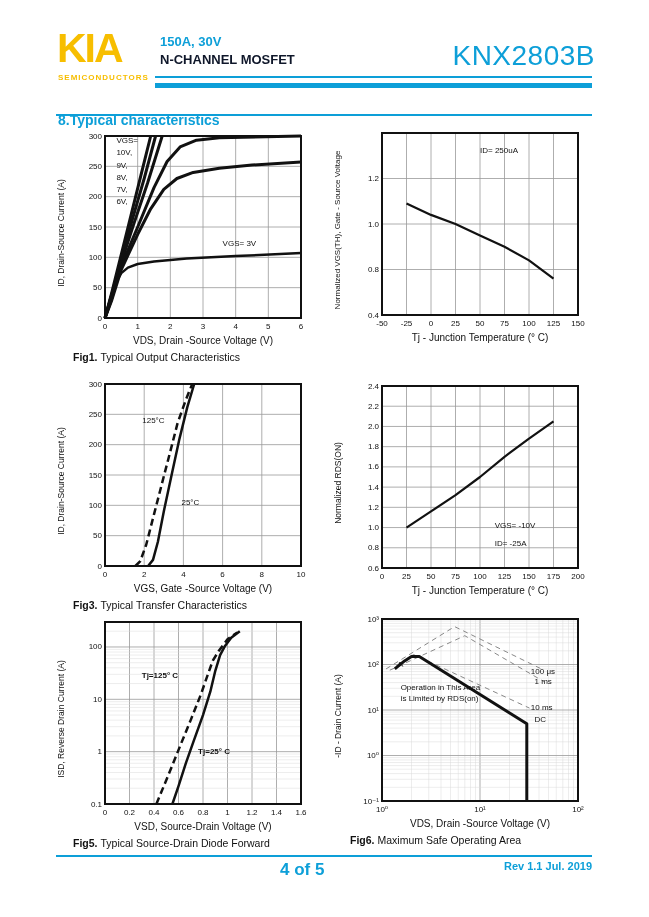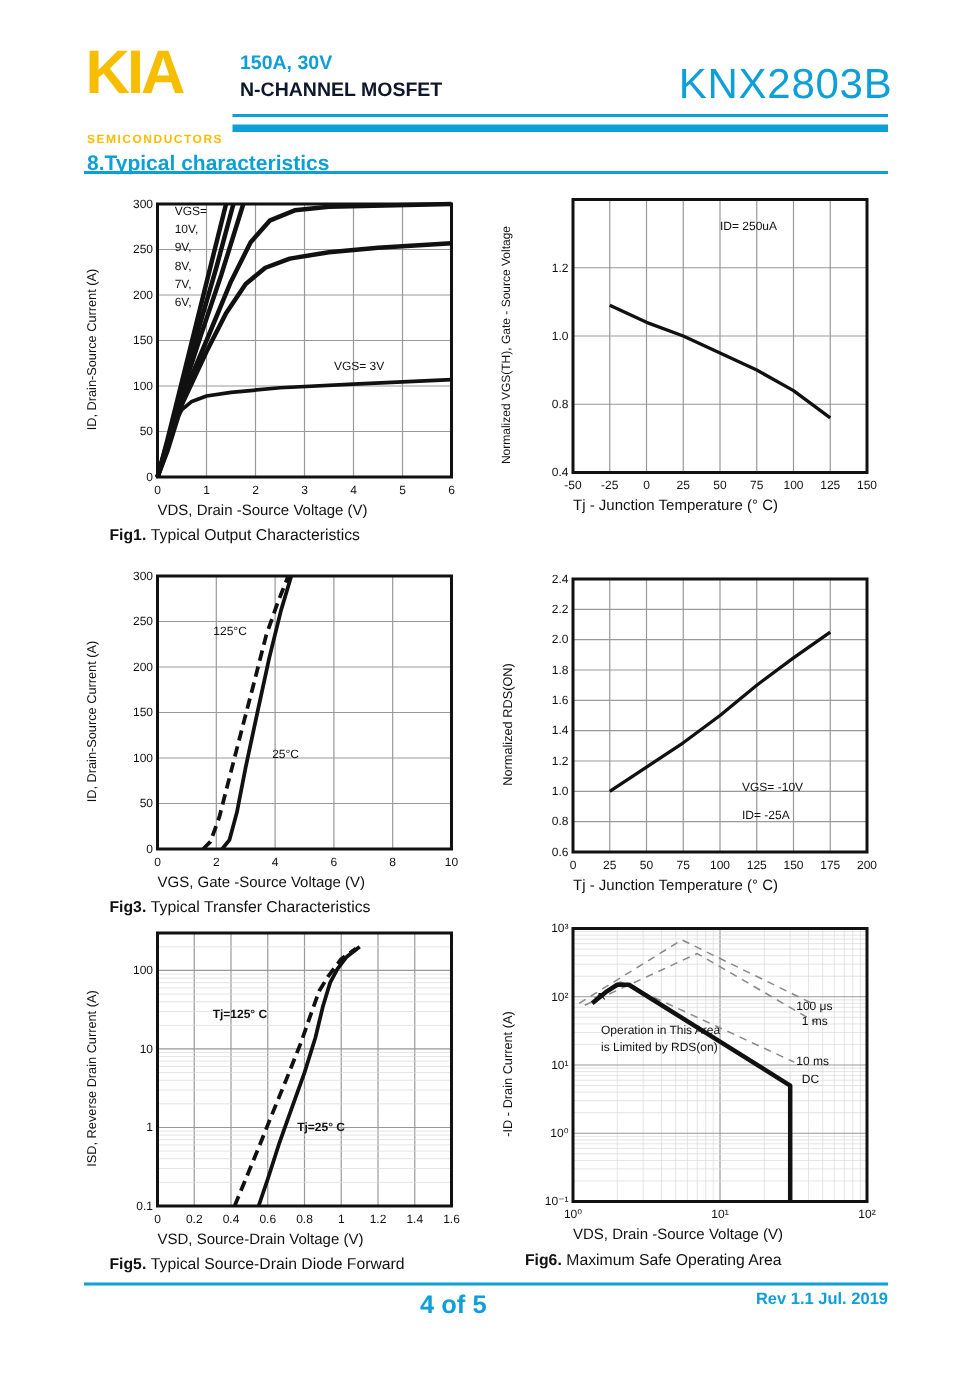--- a/index.html
+++ b/index.html
@@ -1,33 +1,33 @@
 <!DOCTYPE html>
 <html><head>
 <meta charset="utf-8">
 <style>
   html,body{margin:0;padding:0;background:#ffffff;}
   #page{position:relative;width:649px;height:917px;background:#fff;overflow:hidden;
         font-family:"Liberation Sans","DejaVu Sans",sans-serif;color:#111;}
   .abs{position:absolute;}
   
   .logo-main{left:57px;top:28px;font-size:41px;font-weight:bold;letter-spacing:-2px;line-height:1;}
-  .logo-sub{left:58px;top:88px;font-size:8px;font-weight:bold;letter-spacing:1px;}
+  .logo-sub{left:58px;top:73px;font-size:8px;font-weight:bold;letter-spacing:1px;}
   .spec1{left:160px;top:34px;font-size:13px;font-weight:bold;}
   .spec2{left:160px;top:52px;font-size:13px;font-weight:bold;}
   .part{left:340px;top:40px;width:255px;text-align:right;font-size:28px;letter-spacing:0.5px;}
   .rule{height:1.5px;}
   .rule-thick{height:5px;}
-  .sec-title{left:58px;top:100px;font-size:14px;font-weight:bold;}
+  .sec-title{left:58px;top:112px;font-size:14px;font-weight:bold;}
   
   .fig{position:absolute;width:258px;height:242px;}
   .fig svg{position:absolute;left:14px;top:0;}
   .ylab{position:absolute;left:1px;top:206px;width:206px;transform-origin:0 0;
         transform:rotate(-90deg);text-align:center;font-size:8.5px;color:#111;white-space:nowrap;}
-  .xlab{position:absolute;left:50px;top:205px;width:196px;font-size:10px;color:#111;}
+  .xlab{position:absolute;left:50px;top:205px;width:196px;text-align:center;font-size:10px;color:#111;}
   .cap{position:absolute;left:18px;top:221px;font-size:10.5px;color:#111;white-space:nowrap;}
   .cap b{margin-right:3px;}
   .tk{font-size:8px;fill:#111;font-family:"Liberation Sans","DejaVu Sans",sans-serif;}
   .an{font-size:8px;fill:#111;font-family:"Liberation Sans","DejaVu Sans",sans-serif;}
   
   .foot-page{left:280px;top:860px;font-size:17px;font-weight:bold;}
   .foot-rev{left:430px;top:860px;width:162px;text-align:right;font-size:11px;font-weight:bold;}
   .fig1{left:55px;top:130px}.fig2{left:332px;top:127px}
   .fig3{left:55px;top:378px}.fig4{left:332px;top:380px}
   .fig5{left:55px;top:616px}.fig6{left:332px;top:613px}

